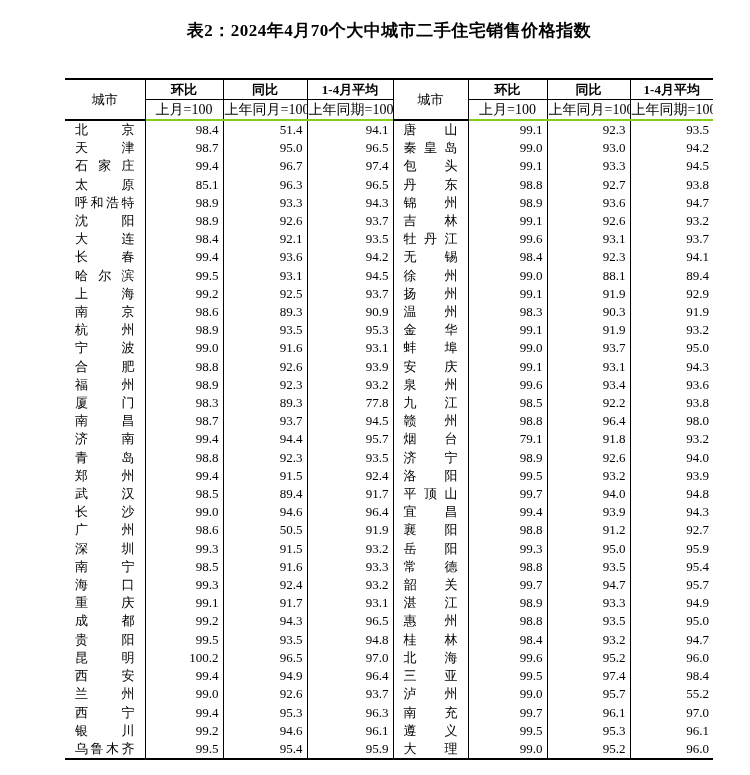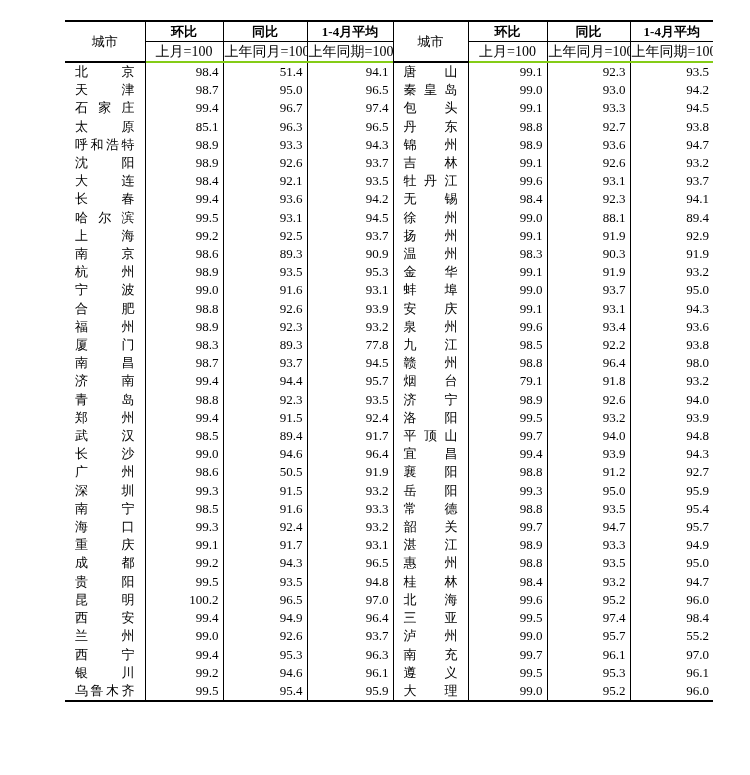--- a/index.html
+++ b/index.html
@@ -19,20 +19,21 @@
   }
   .title {
     margin: 0;
     text-align: center;
     font-size: 17px;
     font-weight: bold;
     letter-spacing: 0.5px;
     line-height: 22px;
   }
   table.idx {
+    margin-top: 36px;
     width: 648px;
     border-collapse: collapse;
     table-layout: fixed;
     border-top: 2.5px solid #000;
     border-bottom: 2.5px solid #000;
     font-size: 13px;
   }
   thead th {
     font-weight: normal;
     text-align: center;
@@ -61,20 +62,21 @@
   }
   td.num {
     text-align: right;
     padding-right: 4px;
   }
 </style>
 </head>
 <body>
 
 <div class="content">
+  <h1 class="title">表2：2024年4月70个大中城市二手住宅销售价格指数</h1>
 
   <table class="idx">
     <colgroup>
       <col style="width:80px">
         <col style="width:78px">
         <col style="width:84px">
         <col style="width:86px">
       <col style="width:75px">
         <col style="width:79px">
         <col style="width:83px">

